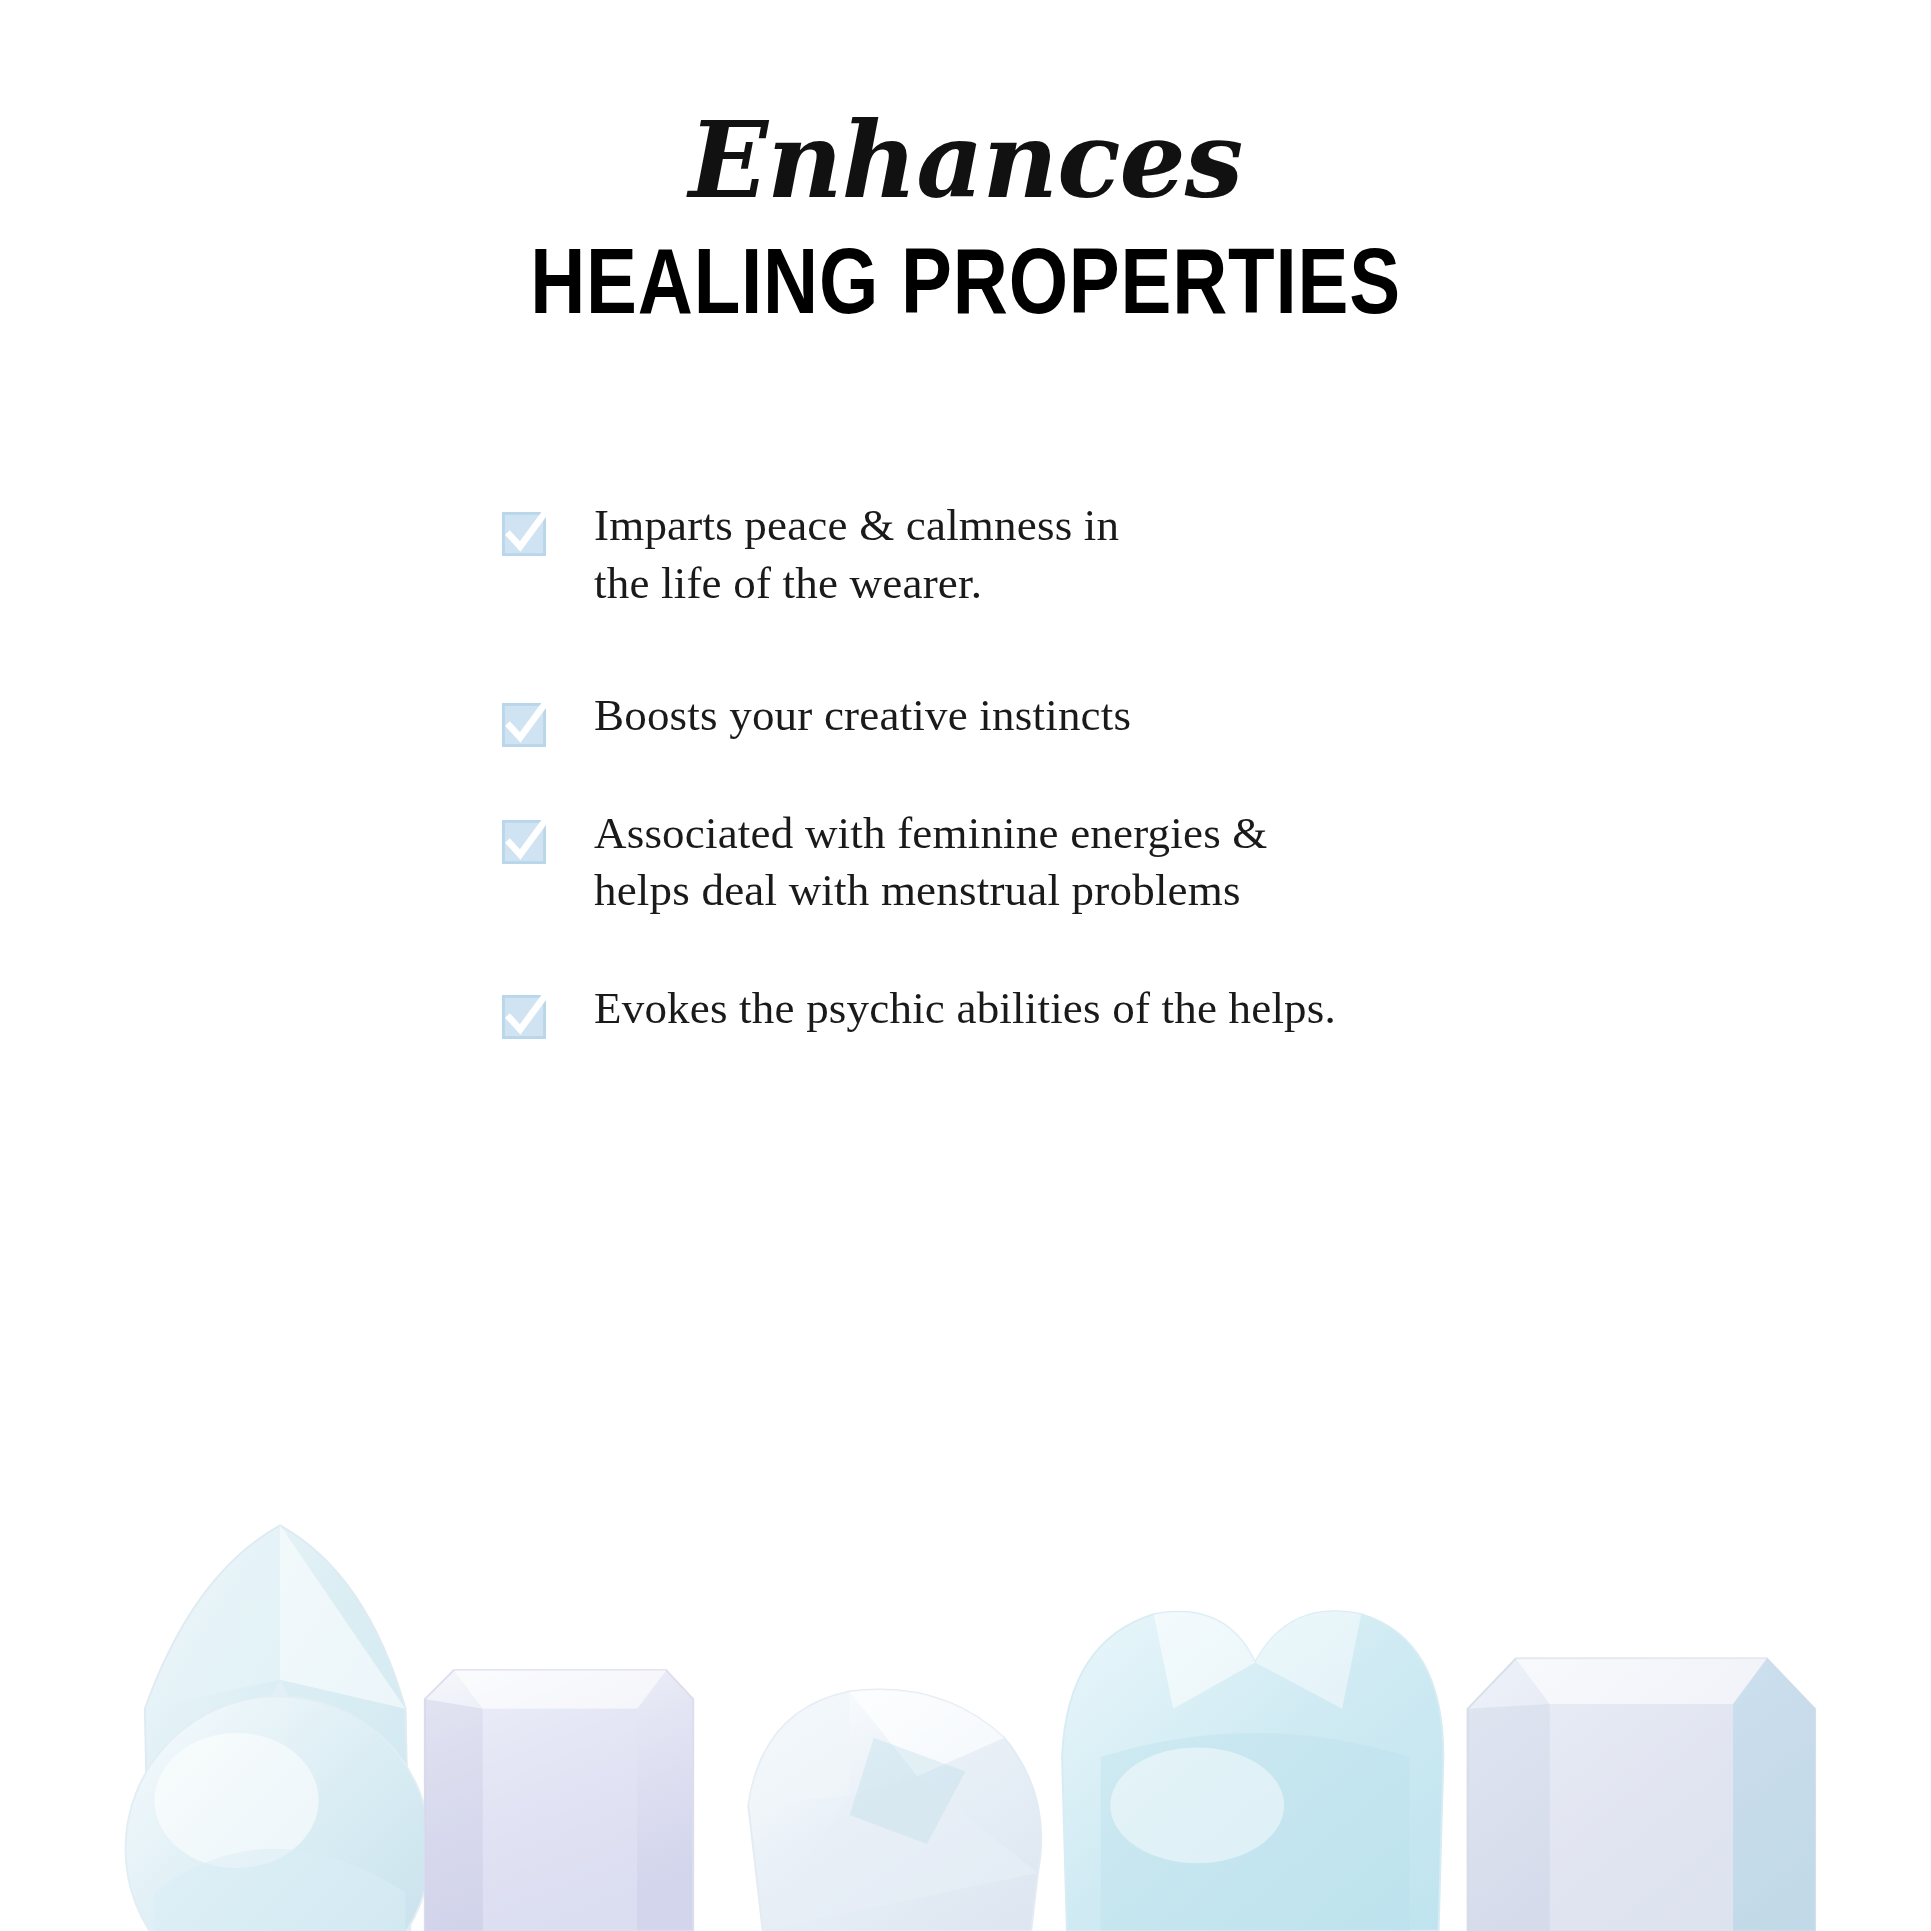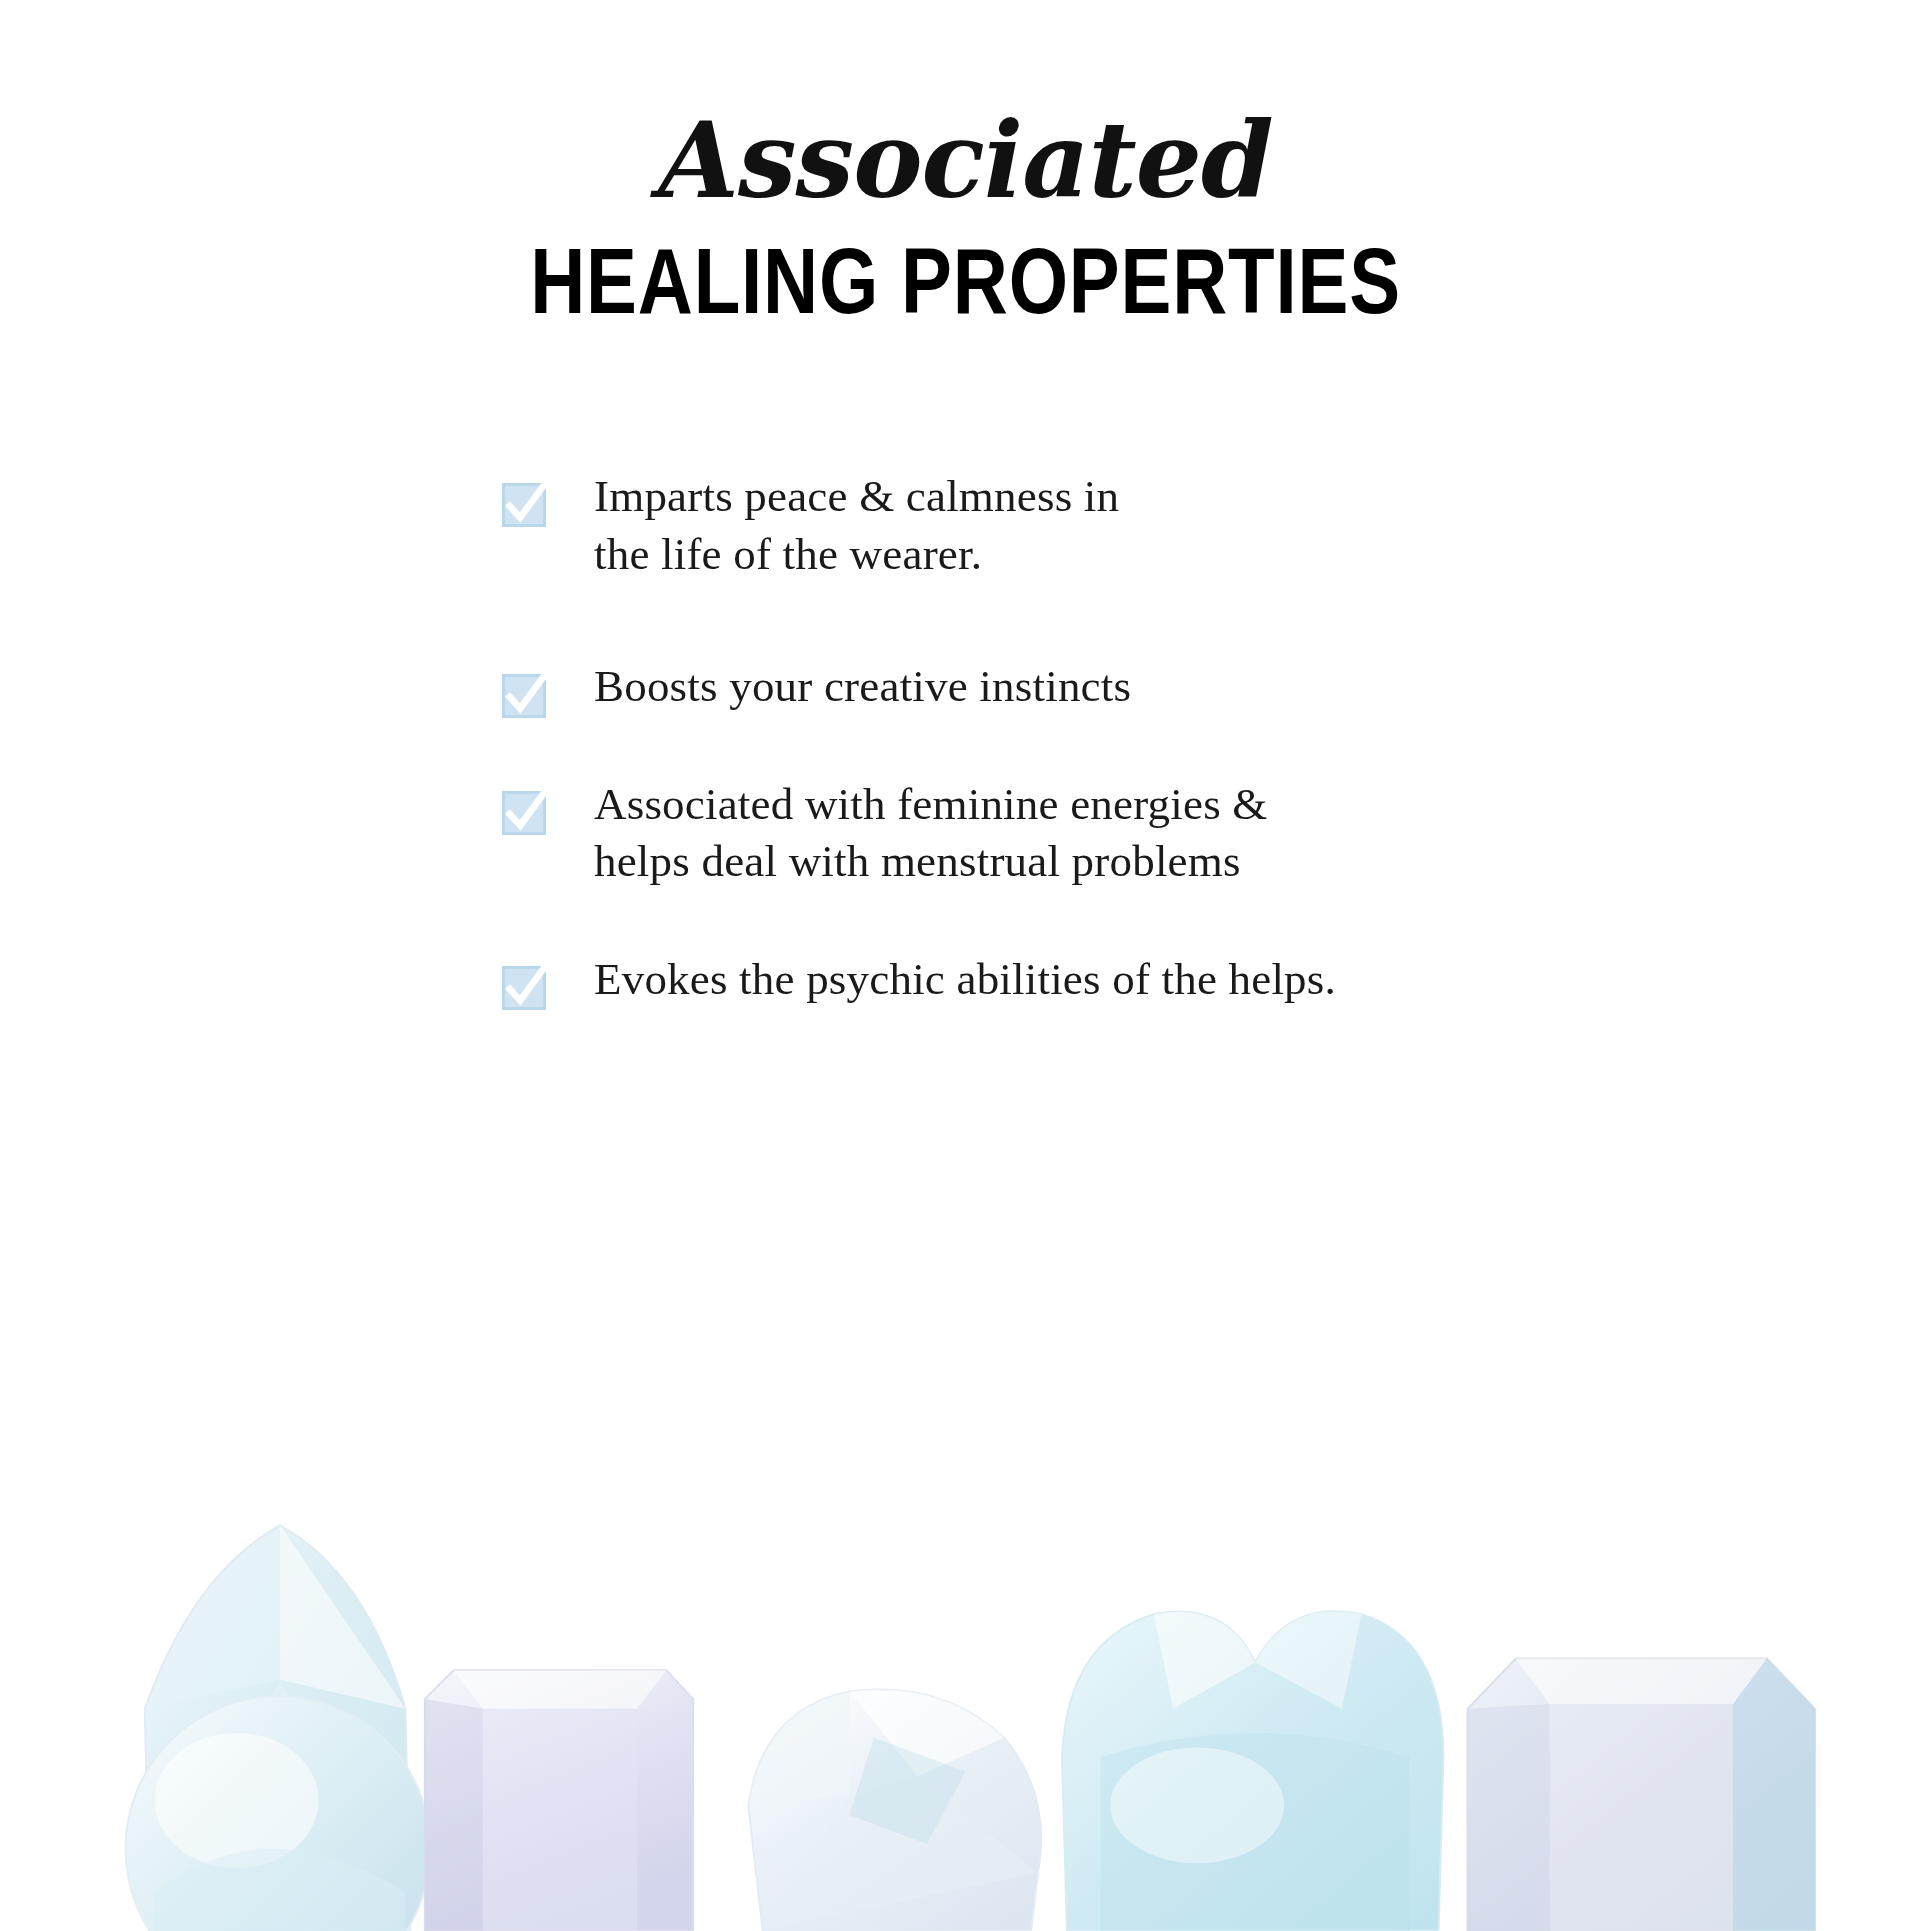--- a/index.html
+++ b/index.html
@@ -46,21 +46,21 @@
     color: #000000;
     margin: 17.4px 0 0 0;
     transform: scaleX(0.82);
     transform-origin: center;
   }
 
   
   .list {
     position: absolute;
     left: 502px;
-    top: 468px;
+    top: 497px;
     width: 1043px;
   }
   .list-item {
     display: flex;
     align-items: flex-start;
     margin-bottom: 58px;
   }
   .list-item:last-child {
     margin-bottom: 0;
   }
@@ -105,21 +105,21 @@
     width: 1931px;
     height: 541px;
   }
 </style>
 </head>
 <body>
 
 <div class="page">
 
   <div class="header">
-    <h1 class="title-script">Associated</h1>
+    <h1 class="title-script">Enhances</h1>
     <h2 class="title-main">HEALING PROPERTIES</h2>
   </div>
 
   <div class="list">
 
     <div class="list-item i0">
       <span class="checkbox">
         <svg viewBox="0 0 46 46" xmlns="http://www.w3.org/2000/svg">
           <rect x="1.5" y="1.5" width="43" height="43" fill="#cfe3f2" stroke="#b9d6ea" stroke-width="3"></rect>
           <path d="M8 24 L19 36 L44 2" fill="none" stroke="#ffffff" stroke-width="7" stroke-linecap="square"></path>

